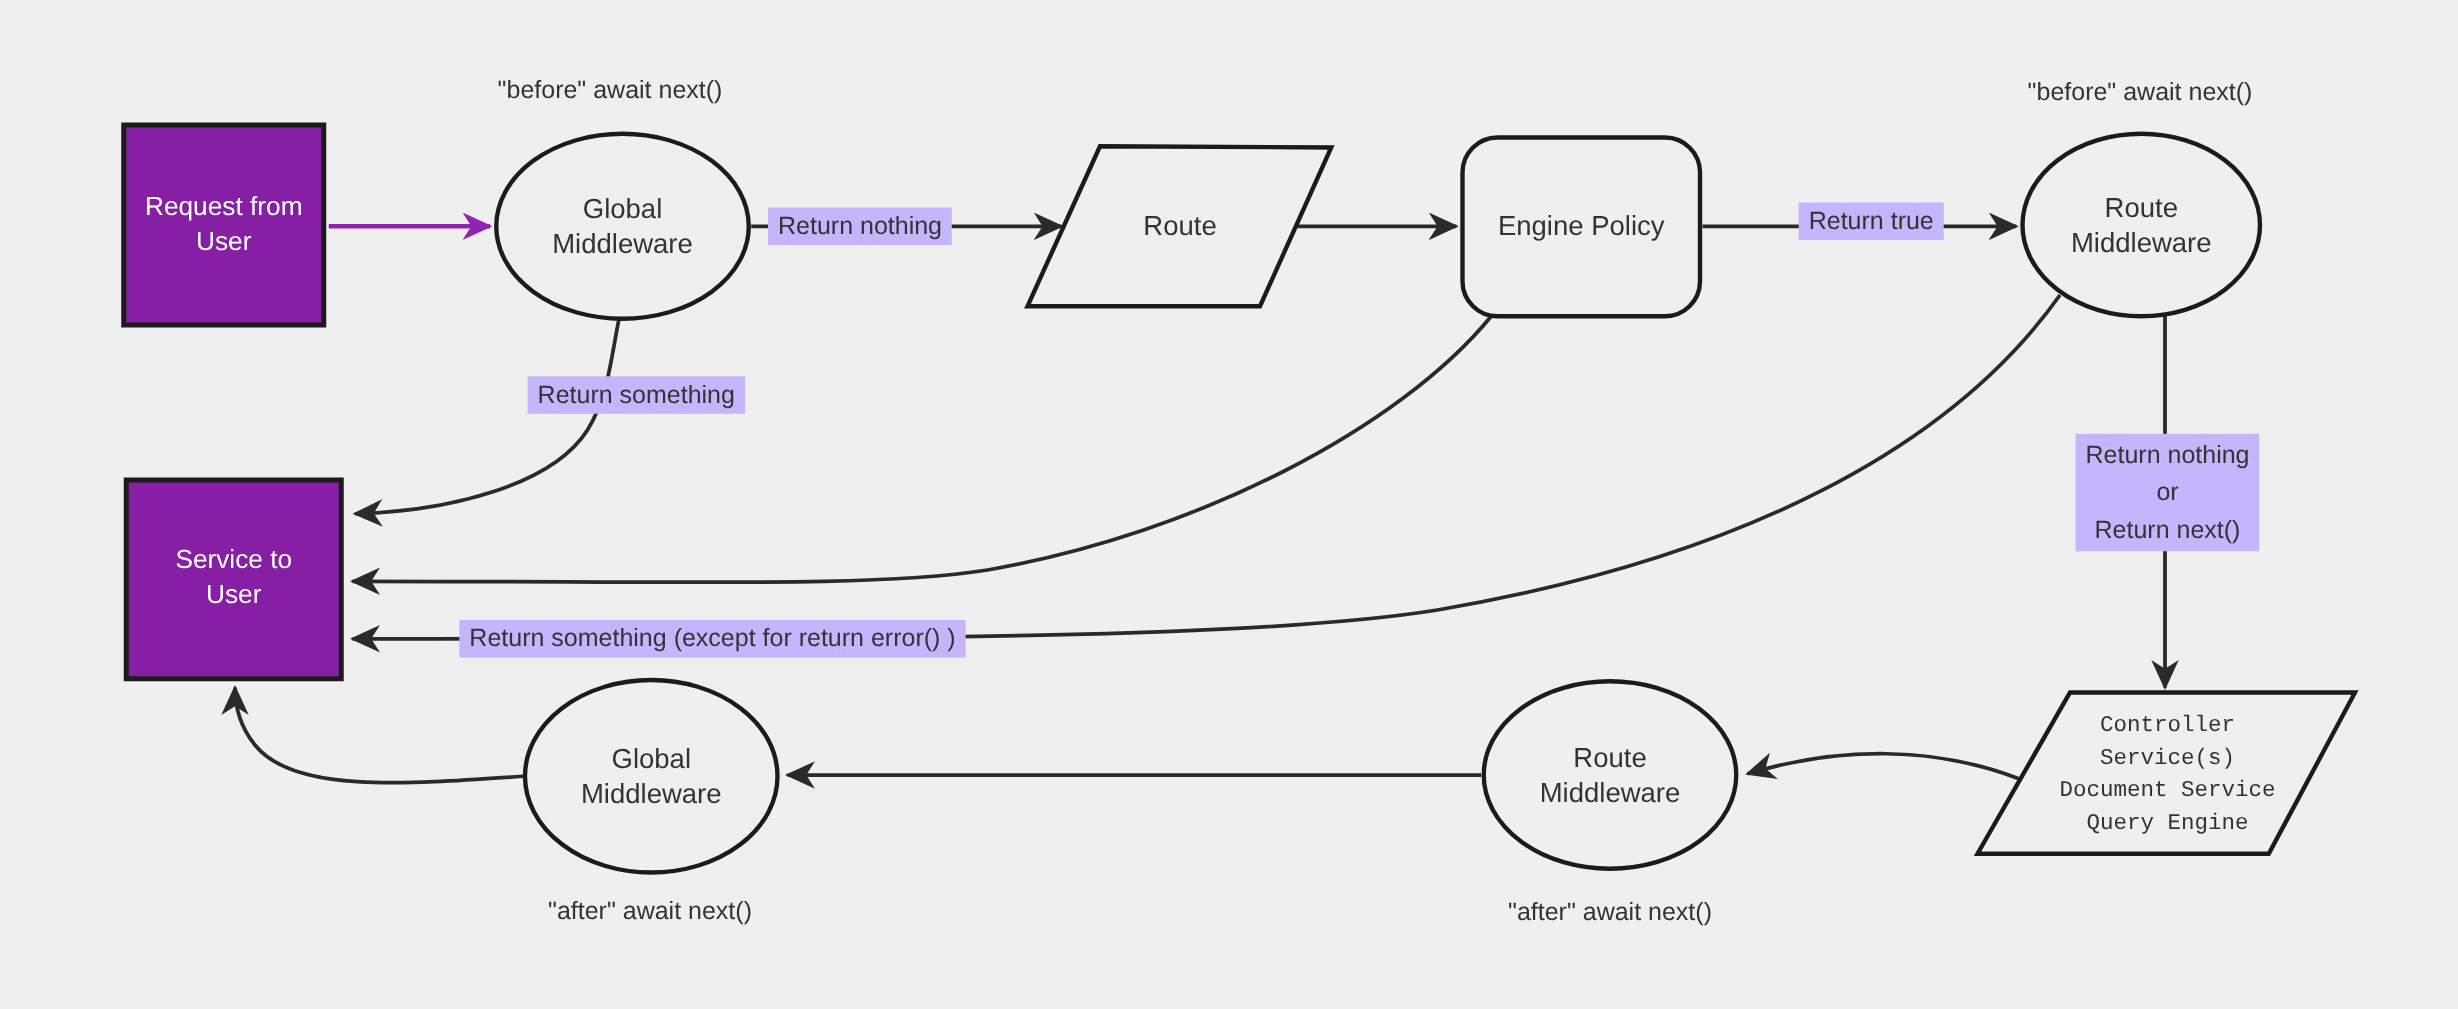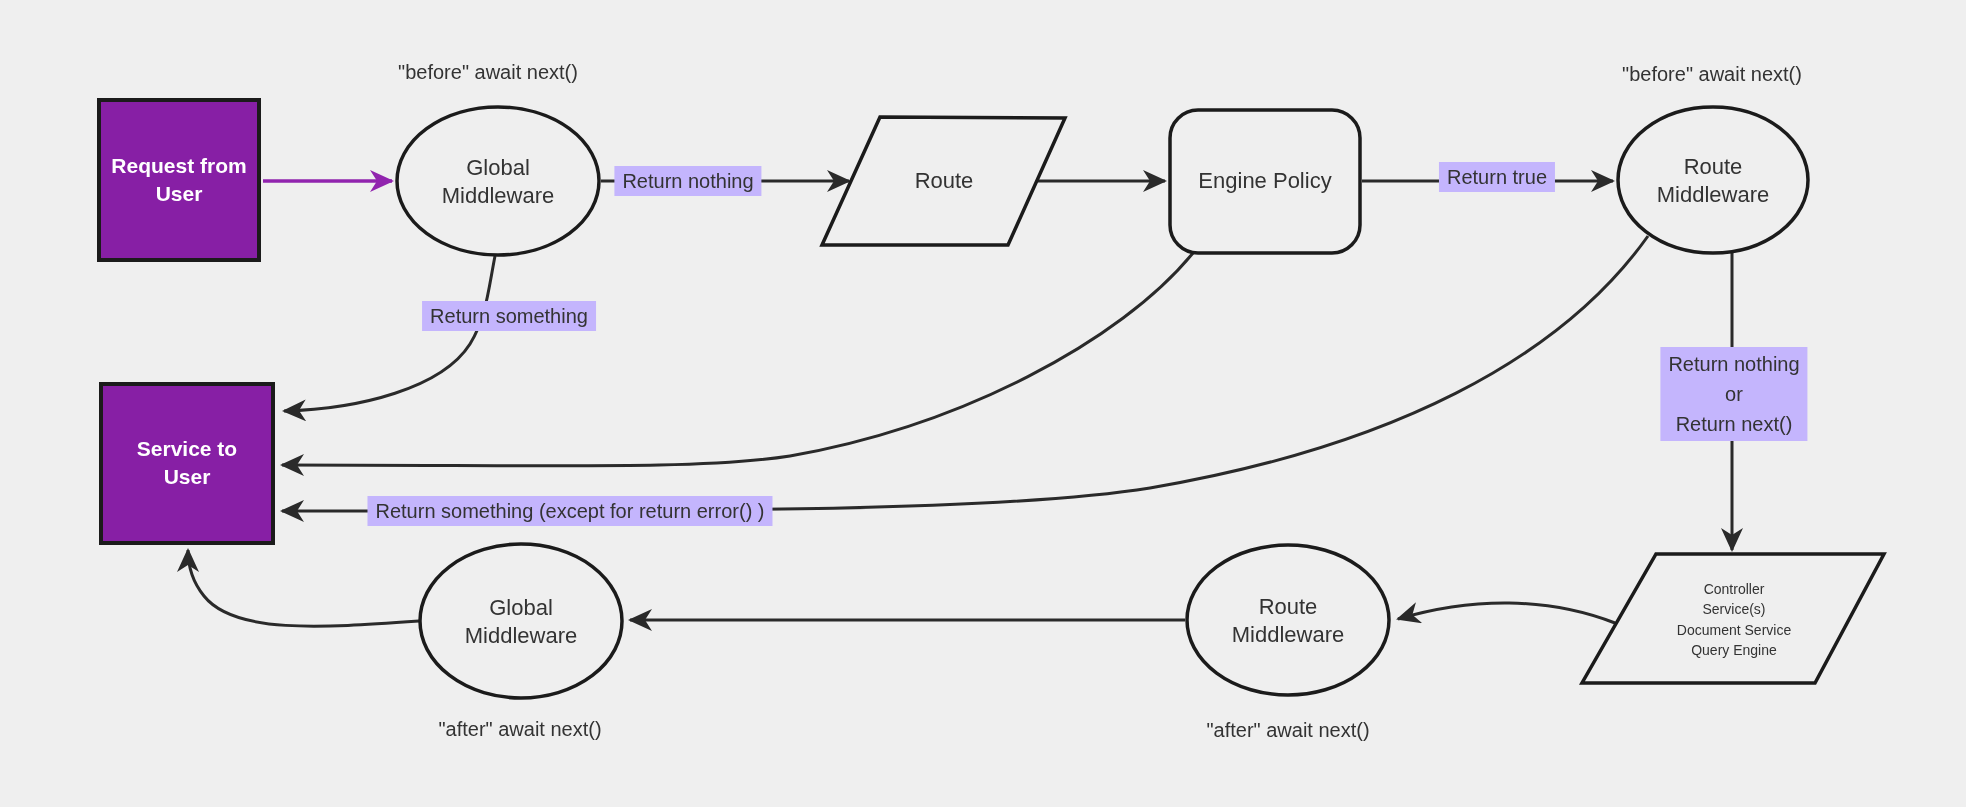--- a/index.html
+++ b/index.html
@@ -38,27 +38,28 @@
     padding: 2px 8px;
   }
   .lbl.bg.tall {
     line-height: 1.5;
   }
   .node-lbl {
     font-size: 22px;
     line-height: 1.25;
   }
   .node-lbl.small {
-    font-size: 14px;
+    font-size: 18px;
     line-height: 1.45;
+    font-family: Liberation Mono, monospace;
   }
   .box-lbl {
     font-size: 21px;
     line-height: 1.35;
-    font-weight: 700;
+    font-weight: 400;
     color: #ffffff;
   }
 </style>
 </head>
 <body>
 
 <div class="canvas">
 
   <svg width="1966" height="807" viewBox="0 0 1966 807">
     <defs>

